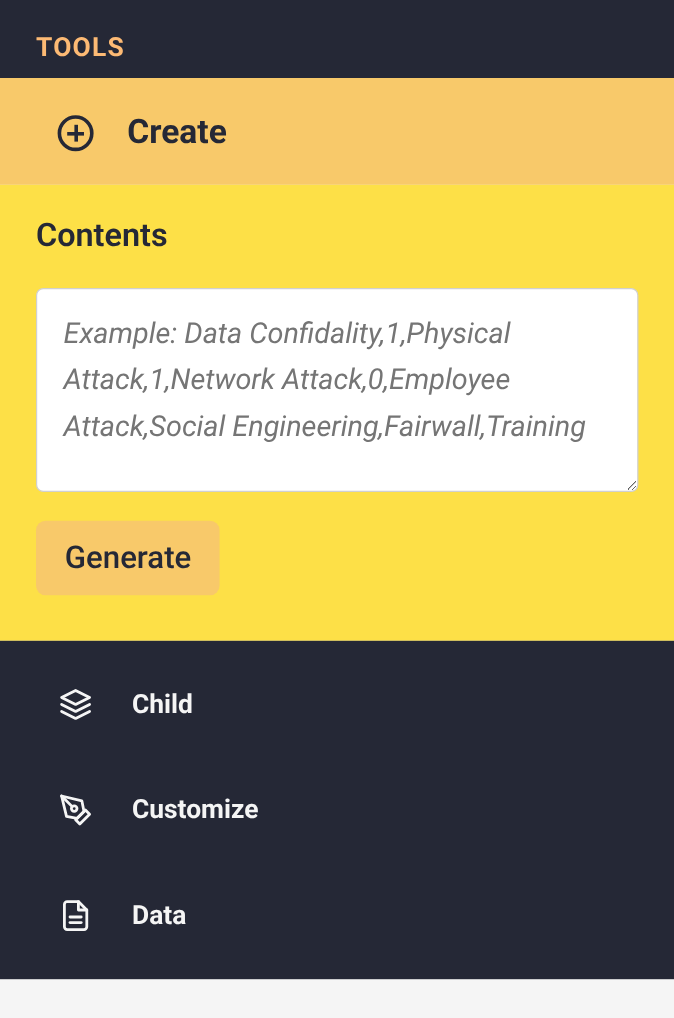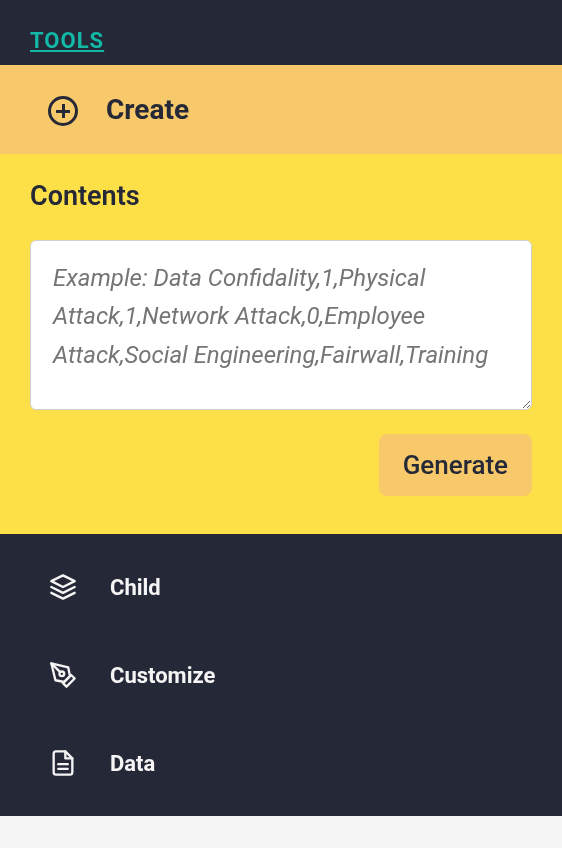--- a/index.html
+++ b/index.html
@@ -11,25 +11,24 @@
       font-family: -apple-system, BlinkMacSystemFont, 'Segoe UI', Roboto, sans-serif;
       width: 562px;
       height: 848px;
       background: #f5f5f5;
     }
     .header {
       background: #252836;
       padding: 28px 30px 12px 30px;
     }
     .tools-label {
-      color: #14b8a6;
+      color: #fdba74;
       font-size: 22px;
       font-weight: 700;
       letter-spacing: 1px;
-      text-decoration: underline;
     }
     .create-section {
       background: #f8c96a;
       padding: 28px 48px;
       display: flex;
       align-items: flex-end;
       gap: 28px;
     }
     .plus-icon {
       width: 30px;
@@ -83,21 +82,20 @@
       font-family: inherit;
       resize: vertical;
       line-height: 1.6;
     }
     .contents-textarea::placeholder {
       color: #757575;
       font-style: italic;
     }
     .button-row {
       display: flex;
-      justify-content: flex-end;
       margin-top: 20px;
     }
     .generate-button {
       background: #f8c96a;
       border: none;
       border-radius: 8px;
       padding: 16px 24px;
       font-size: 26px;
       font-weight: 500;
       color: #252836;

